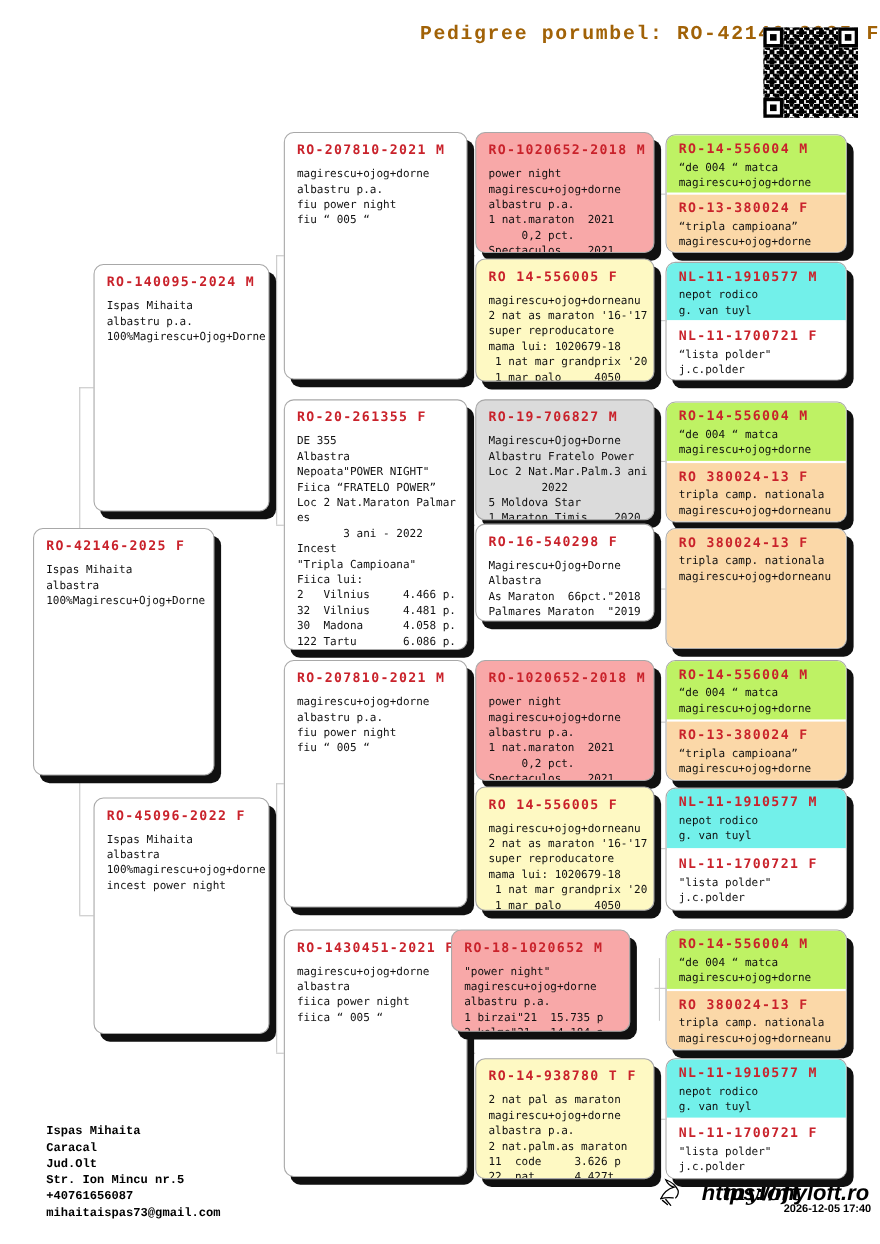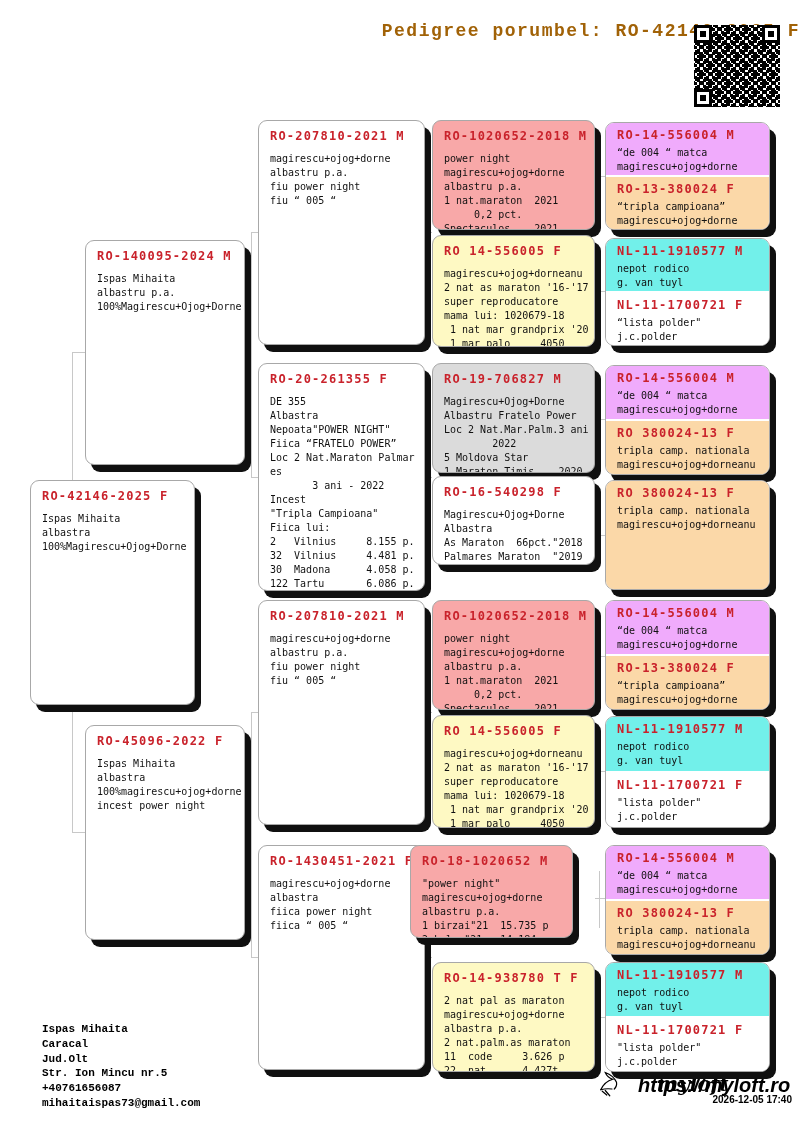--- a/index.html
+++ b/index.html
@@ -35,21 +35,21 @@
   .bodytxt{font-size:10px;line-height:14px;color:#111;white-space:pre;}
   
   .pair{
     position:absolute;border:1px solid #a8a8a8;border-radius:9px;background:#fff;
     box-shadow:6px 7px 0 #101010;box-sizing:border-box;overflow:hidden;
     display:flex;flex-direction:column;gap:2px;z-index:2;
   }
   .half{flex:1;padding:5px 5px 0 11px;overflow:hidden;}
   .half .hdr{margin-bottom:4px;}
   .bg-pink{background:#f8a8a8}.bg-yellow{background:#fef9c3}.bg-gray{background:#dbdbdb}
-  .bg-blue{background:#f0abfc}.bg-orange{background:#fbd8a8}.bg-cyan{background:#72f0ea}
+  .bg-blue{background:#bef264}.bg-orange{background:#fbd8a8}.bg-cyan{background:#72f0ea}
   .bg-green{background:#c9f2a6}.bg-white{background:#ffffff}
   
   .rail{position:absolute;width:0;border-left:1px solid #c8c8c8;z-index:0;}
   .stub{position:absolute;height:0;border-top:1px solid #c8c8c8;z-index:0;}
   
   .owner{
     position:absolute;left:42px;top:1022px;white-space:pre;
     font-family:"Liberation Mono",monospace;font-weight:bold;font-size:11px;line-height:14.8px;color:#000;
   }
   .bird{position:absolute;left:594px;top:1068px;width:30px;height:30px;}
@@ -147,21 +147,21 @@
   <div class="bodytxt">DE 355
 Albastra
 Nepoata"POWER NIGHT"
 Fiica “FRATELO POWER”
 Loc 2 Nat.Maraton Palmar
 es
        3 ani - 2022
 Incest
 "Tripla Campioana"
 Fiica lui:
-2   Vilnius     8.155 p.
+2   Vilnius     4.466 p.
 32  Vilnius     4.481 p.
 30  Madona      4.058 p.
 122 Tartu       6.086 p.</div>
 </div>
 <div class="card bg-white" style="left:258px;top:600px;width:167px;height:225px">
   <div class="hdr">RO-207810-2021 M</div>
   <div class="bodytxt">magirescu+ojog+dorne
 albastru p.a.
 fiu power night
 fiu “ 005 “</div>

